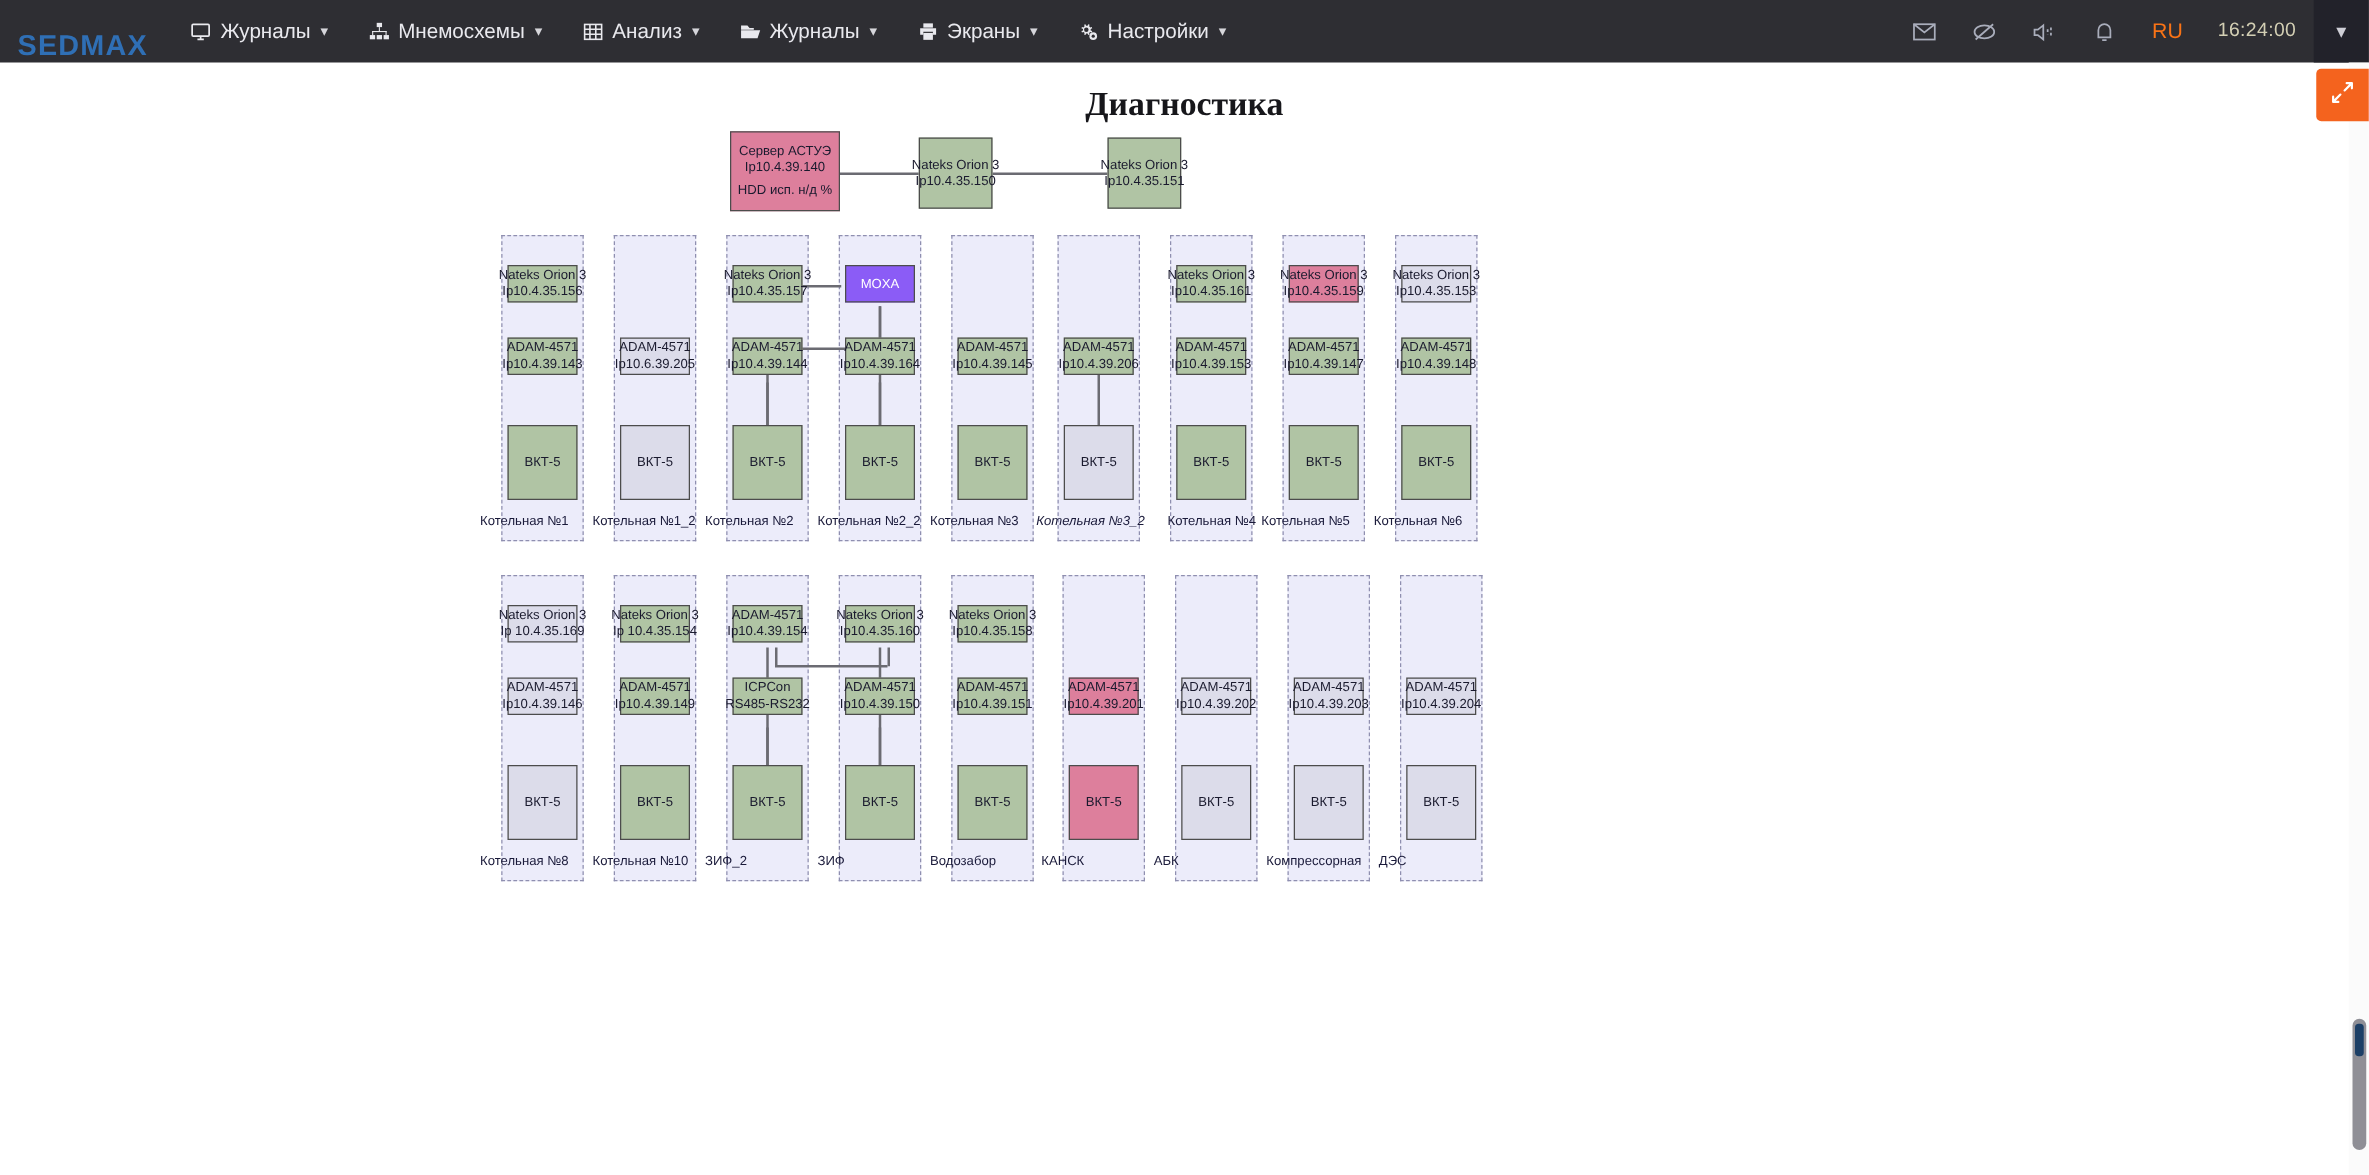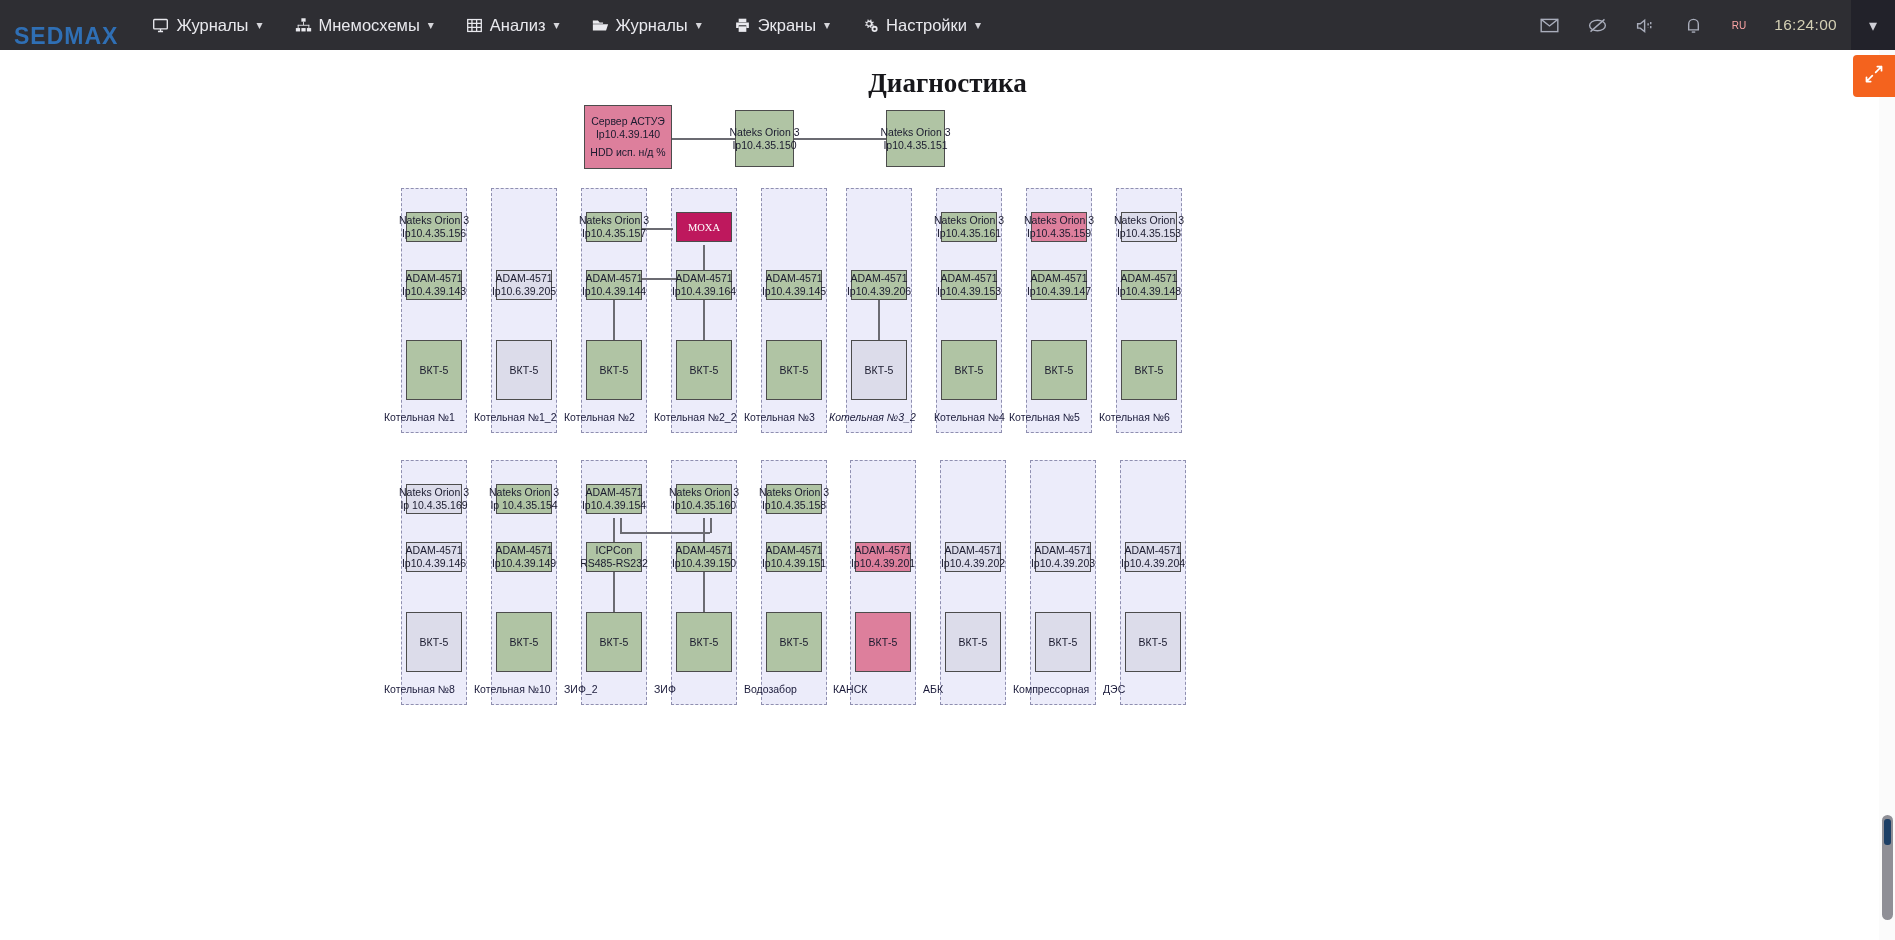--- a/index.html
+++ b/index.html
@@ -45,21 +45,21 @@
     display: flex; align-items: center;
     height: 50px;
   }
   .nr-ico {
     width: 48px; height: 50px;
     display: flex; align-items: center; justify-content: center;
     color: #a9adbb;
     cursor: pointer;
   }
   .nr-text {
-    color: #fca5a5; font-size: 10px;
+    color: #f97316; font-size: 17px;
     padding: 0 14px; height:34px; display:flex; align-items:center;
     cursor: pointer;
   }
   .nr-clock { color: #d3cfb4; font-size: 15.5px; padding: 0 14px; letter-spacing:.3px;
     height:50px; display:flex; align-items:center; }
   .nav-user {
     width: 44px; height: 50px; background: #22222a;
     display:flex; align-items:center; justify-content:center;
     color:#cfcfd6; cursor:pointer;
   }
@@ -103,21 +103,21 @@
     color: #1a1a2e;
     text-align: center;
     white-space: nowrap;
     cursor: pointer;
     z-index: 6;
   }
   .node .ln { display:block; }
   .c-green  { background: #b0c4a4; }
   .c-pink   { background: #dd7f9c; }
   .c-grey   { background: #dcdcea; }
-  .c-dark   { background: #be185d; color:#ffffff;font-family:Liberation Serif, serif; }
+  .c-dark   { background: #8b5cf6; color:#ffffff; }
 
   
   .group {
     position: absolute;
     border: 1.6px dashed #8f8fb0;
     background: #ececfa;
     z-index: 2;
   }
   .group-label {
     position: absolute;

